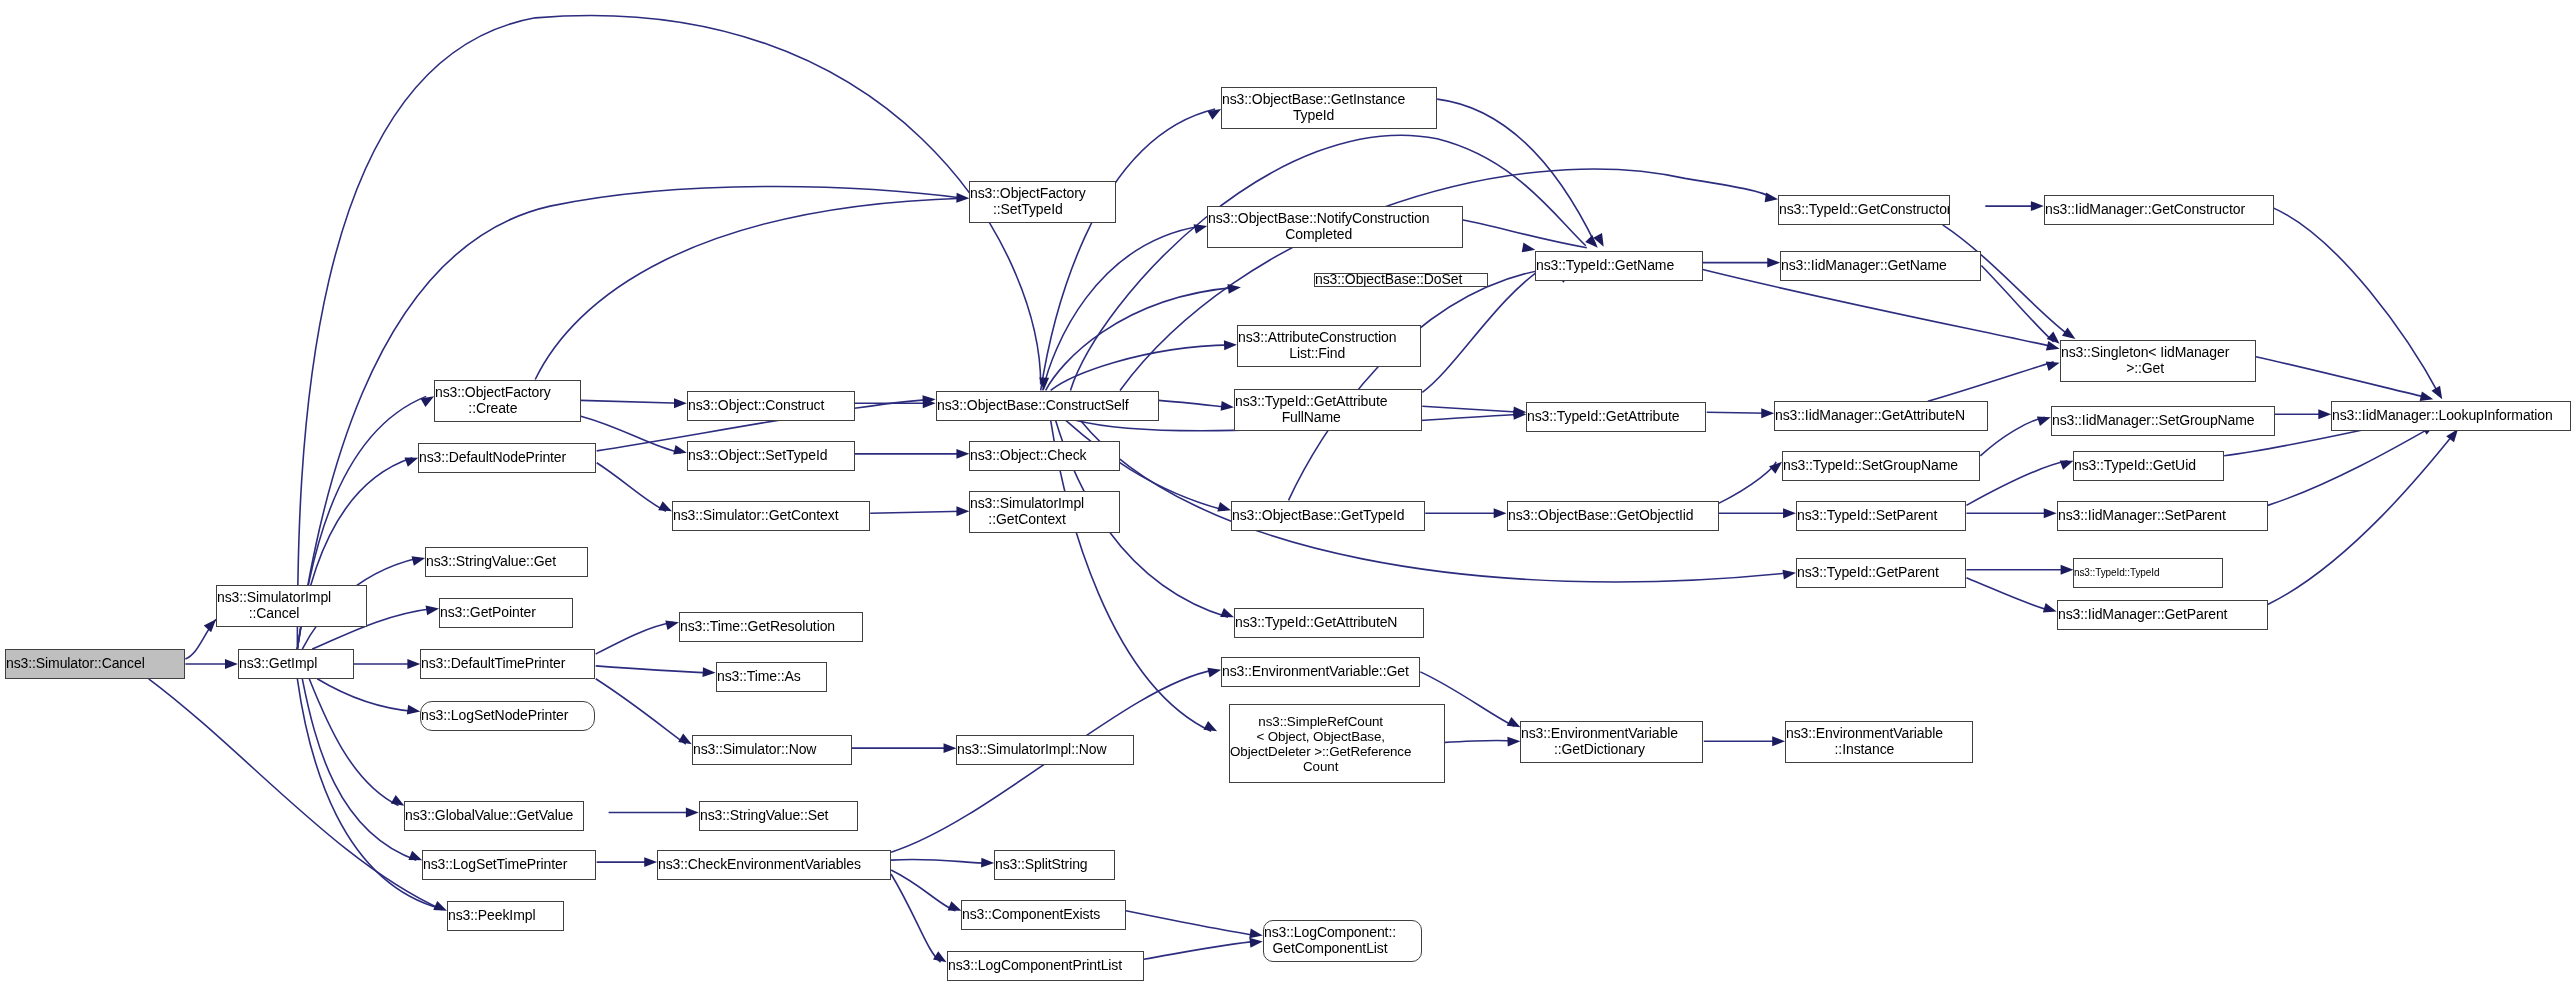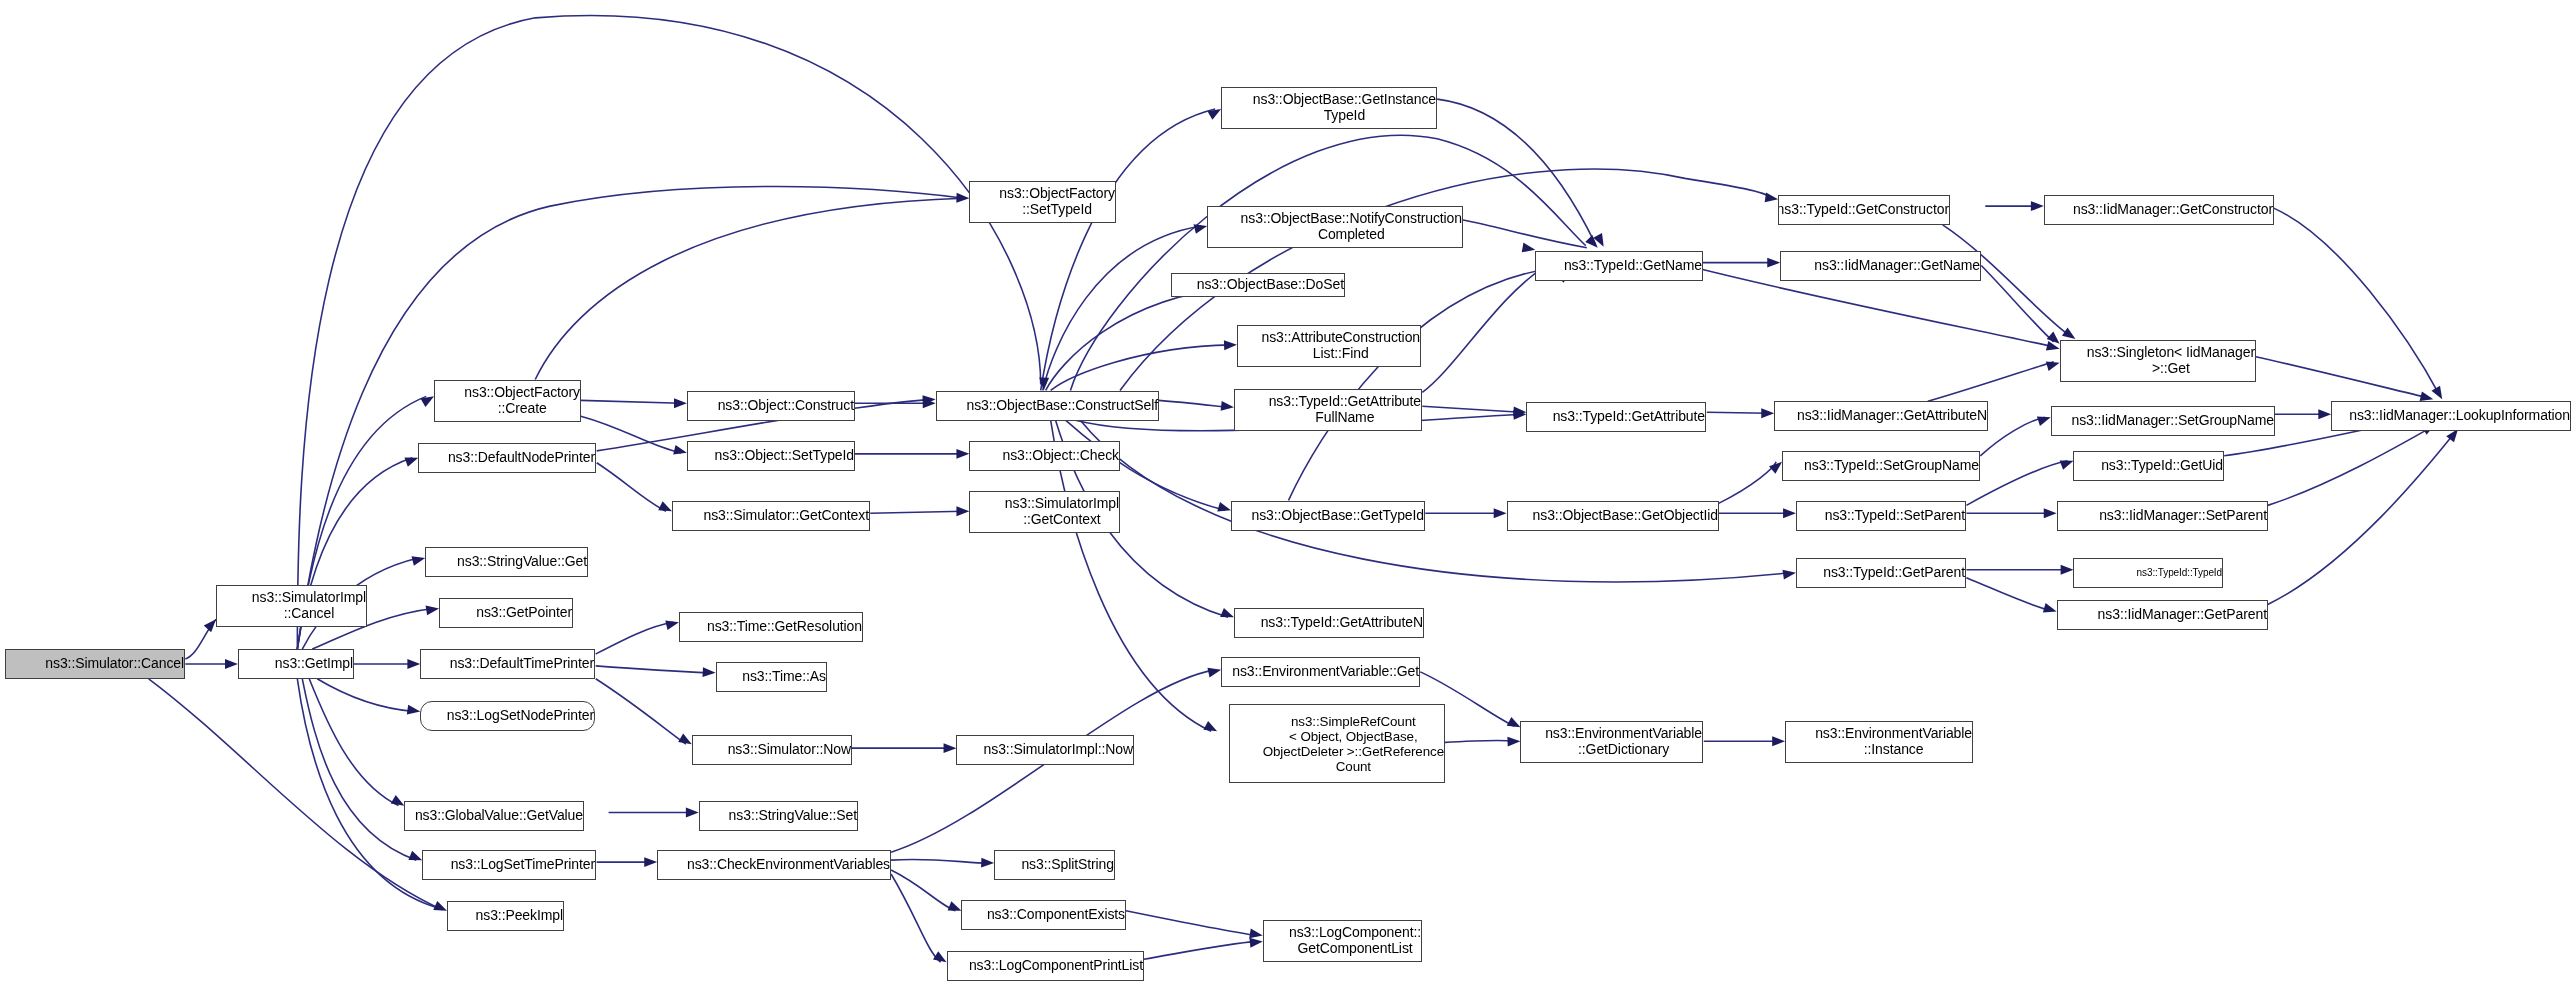--- a/index.html
+++ b/index.html
@@ -33,21 +33,21 @@
     stroke: none;
   }
   .node {
     position: absolute;
     box-sizing: border-box;
     border: 1.5px solid #404040;
     background: #ffffff;
     color: #000000;
     display: flex;
     align-items: center;
-    justify-content: flex-end;
+    justify-content: flex-start;
     text-align: center;
     line-height: 1.12;
     letter-spacing: -0.1px;
     white-space: pre-line;
     overflow: hidden;
   }
   .node.root {
     background: #bfbfbf;
     border-color: #404040;
   }
@@ -240,33 +240,33 @@
       <div class="node" style="left: 969px; top: 491px; width: 151px; height: 42px; font-size: 14px;"><span>ns3::SimulatorImpl
 ::GetContext</span></div>
       <div class="node" style="left: 956px; top: 735px; width: 178px; height: 30px; font-size: 14px;"><span>ns3::SimulatorImpl::Now</span></div>
       <div class="node" style="left: 994px; top: 850px; width: 121px; height: 30px; font-size: 14px;"><span>ns3::SplitString</span></div>
       <div class="node" style="left: 961px; top: 900px; width: 165px; height: 30px; font-size: 14px;"><span>ns3::ComponentExists</span></div>
       <div class="node" style="left: 947px; top: 951px; width: 197px; height: 30px; font-size: 14px;"><span>ns3::LogComponentPrintList</span></div>
       <div class="node" style="left: 1221px; top: 87px; width: 216px; height: 42px; font-size: 14px;"><span>ns3::ObjectBase::GetInstance
 TypeId</span></div>
       <div class="node" style="left: 1207px; top: 206px; width: 256px; height: 42px; font-size: 14px;"><span>ns3::ObjectBase::NotifyConstruction
 Completed</span></div>
-      <div class="node" style="left: 1171px; top: 273px; width: 174px; height: 24px; font-size: 14px;"><span>ns3::ObjectBase::DoSet</span></div>
+      <div class="node" style="left: 1314px; top: 273px; width: 174px; height: 14px; font-size: 14px;"><span>ns3::ObjectBase::DoSet</span></div>
       <div class="node" style="left: 1237px; top: 325px; width: 184px; height: 42px; font-size: 14px;"><span>ns3::AttributeConstruction
 List::Find</span></div>
       <div class="node" style="left: 1234px; top: 389px; width: 188px; height: 42px; font-size: 14px;"><span>ns3::TypeId::GetAttribute
 FullName</span></div>
       <div class="node" style="left: 1231px; top: 501px; width: 194px; height: 30px; font-size: 14px;"><span>ns3::ObjectBase::GetTypeId</span></div>
       <div class="node" style="left: 1234px; top: 608px; width: 190px; height: 30px; font-size: 14px;"><span>ns3::TypeId::GetAttributeN</span></div>
       <div class="node" style="left: 1221px; top: 657px; width: 199px; height: 30px; font-size: 14px;"><span>ns3::EnvironmentVariable::Get</span></div>
       <div class="node" style="left: 1217px; top: 704px; width: 216px; height: 79px; font-size: 13.4px; margin-left: 12px;"><span>ns3::SimpleRefCount
 &lt; Object, ObjectBase,
 ObjectDeleter &gt;::GetReference
 Count</span></div>
-      <div class="node" style="left: 1263px; top: 920px; width: 159px; height: 42px; font-size: 14px;"><span>ns3::LogComponent::
+      <div class="node" style="left: 1263px; top: 920px; width: 159px; height: 42px; font-size: 14px; border-radius: 10px;"><span>ns3::LogComponent::
 GetComponentList</span></div>
       <div class="node" style="left: 1535px; top: 251px; width: 168px; height: 30px; font-size: 14px;"><span>ns3::TypeId::GetName</span></div>
       <div class="node" style="left: 1526px; top: 402px; width: 180px; height: 30px; font-size: 14px;"><span>ns3::TypeId::GetAttribute</span></div>
       <div class="node" style="left: 1507px; top: 501px; width: 212px; height: 30px; font-size: 14px;"><span>ns3::ObjectBase::GetObjectIid</span></div>
       <div class="node" style="left: 1520px; top: 721px; width: 183px; height: 42px; font-size: 14px;"><span>ns3::EnvironmentVariable
 ::GetDictionary</span></div>
       <div class="node" style="left: 1778px; top: 195px; width: 172px; height: 30px; font-size: 14px;"><span>ns3::TypeId::GetConstructor</span></div>
       <div class="node" style="left: 1780px; top: 251px; width: 201px; height: 30px; font-size: 14px;"><span>ns3::IidManager::GetName</span></div>
       <div class="node" style="left: 2060px; top: 340px; width: 196px; height: 42px; font-size: 14px;"><span>ns3::Singleton&lt; IidManager
 &gt;::Get</span></div>

